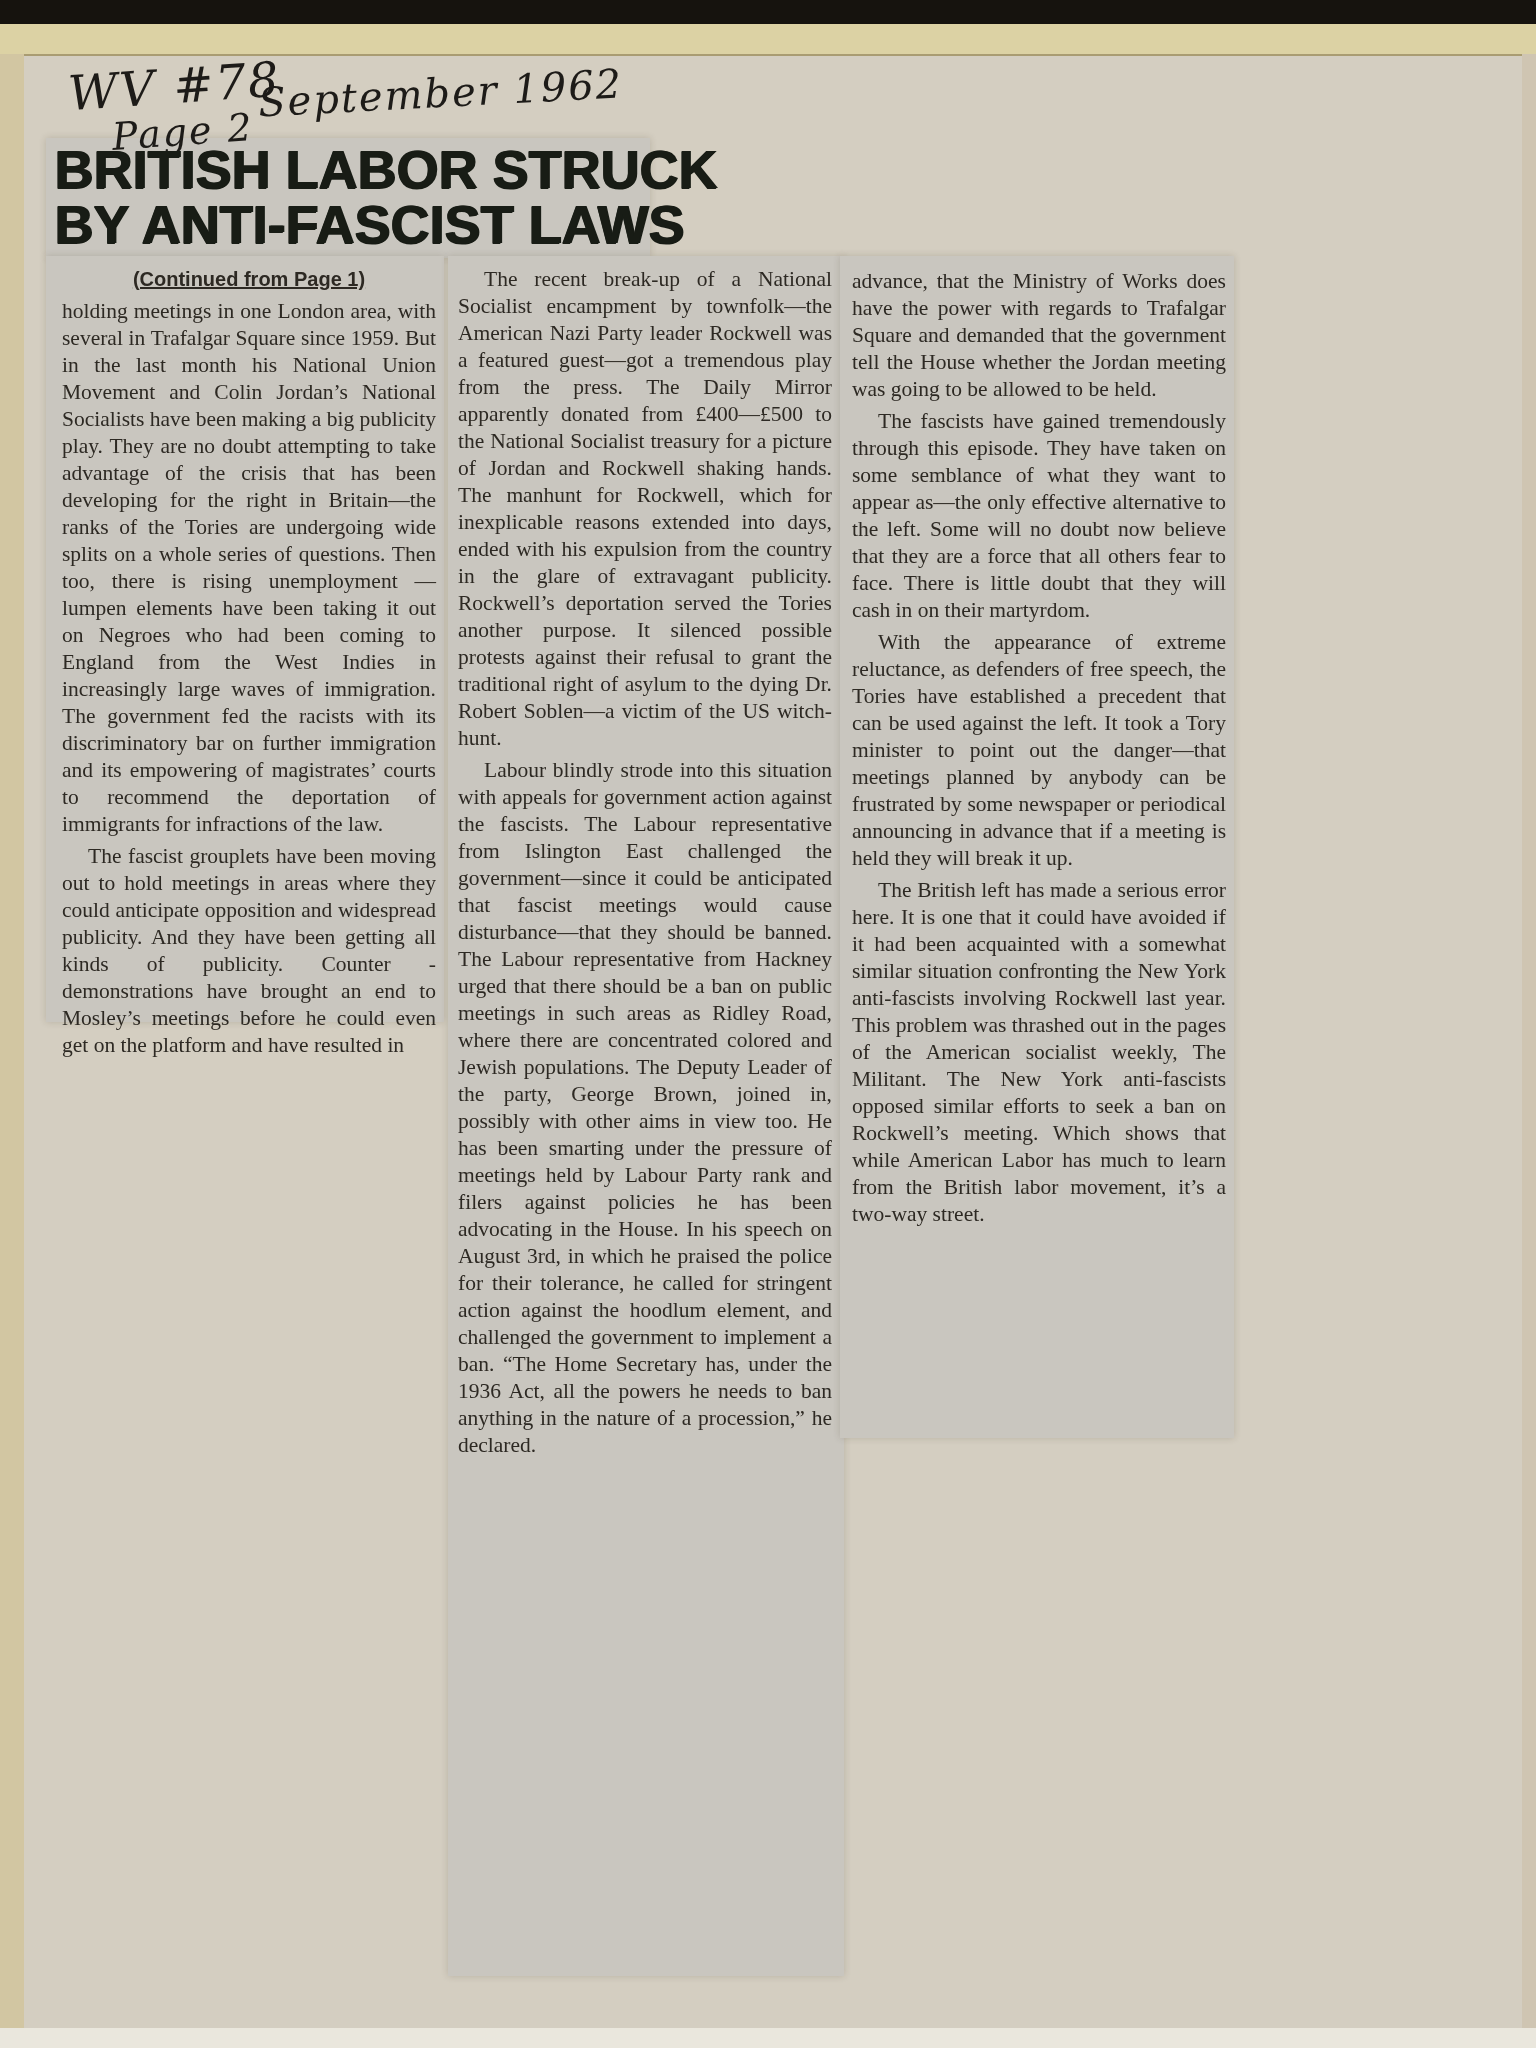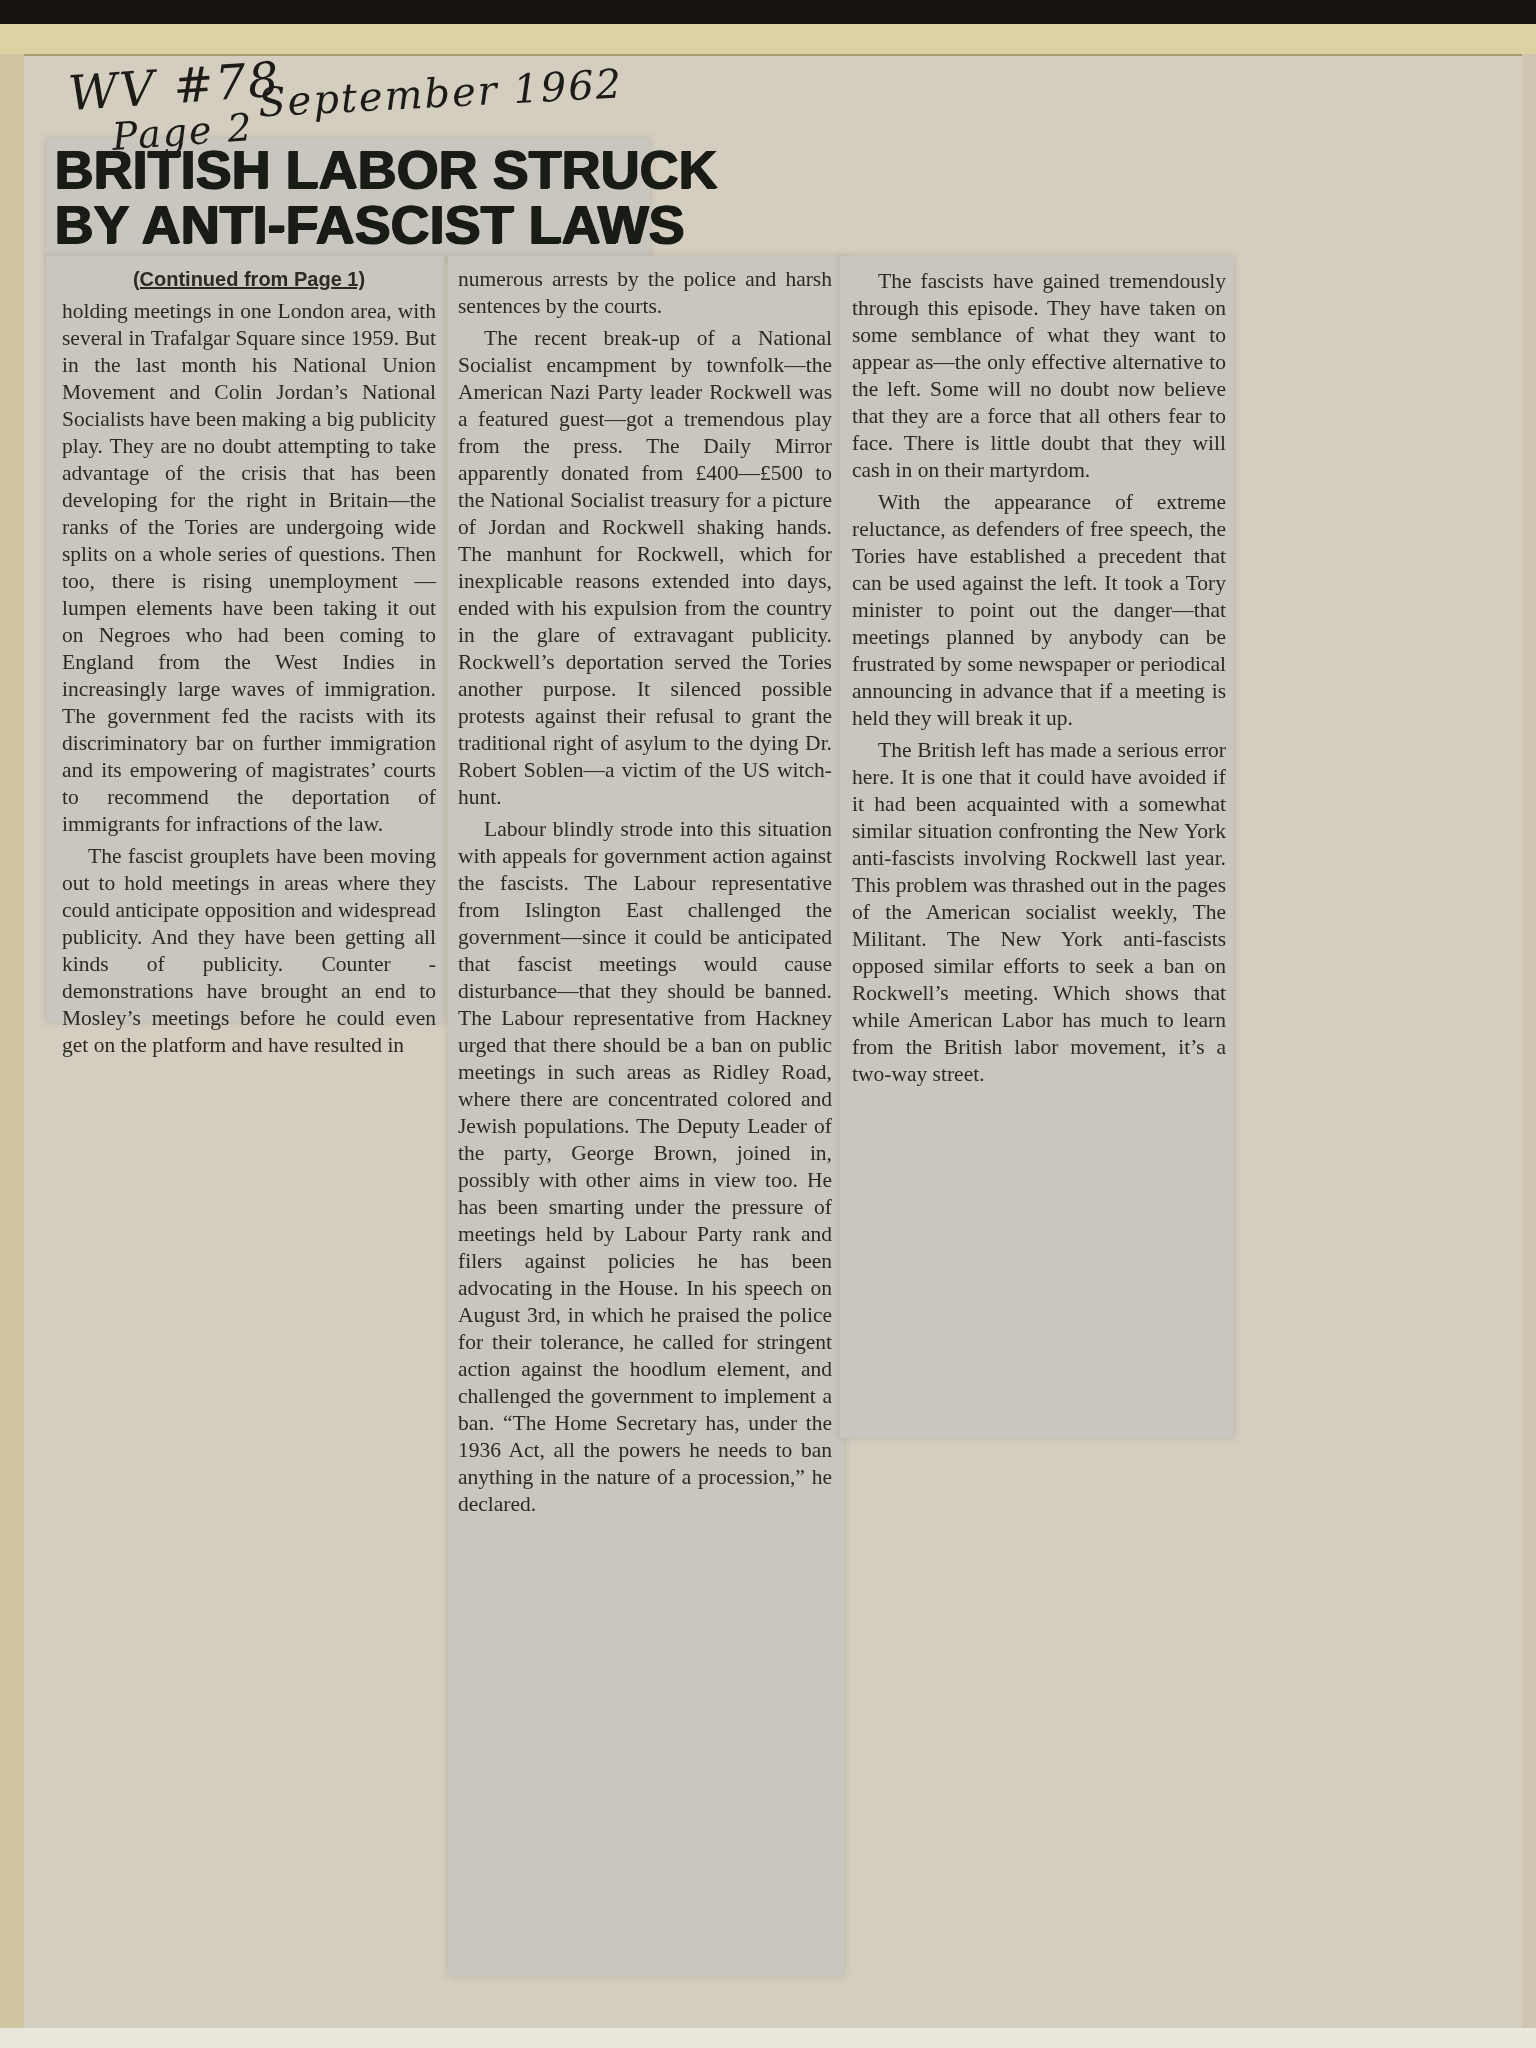--- a/index.html
+++ b/index.html
@@ -76,22 +76,22 @@
   <div>BY ANTI-FASCIST LAWS</div>
 </div>
 
 <div class="abs col col1">
   <p class="continued">(Continued from Page 1)</p>
   <p>holding meetings in one London area, with several in Trafalgar Square since 1959. But in the last month his National Union Movement and Colin Jordan’s National Socialists have been making a big publicity play. They are no doubt attempting to take advantage of the crisis that has been developing for the right in Britain—the ranks of the Tories are undergoing wide splits on a whole series of questions. Then too, there is rising unemployment —lumpen elements have been taking it out on Negroes who had been coming to England from the West Indies in increasingly large waves of immigration. The government fed the racists with its discriminatory bar on further immigration and its empowering of magistrates’ courts to recommend the deportation of immigrants for infractions of the law.</p>
   <p class="ind">The fascist grouplets have been moving out to hold meetings in areas where they could anticipate opposition and widespread publicity. And they have been getting all kinds of publicity. Counter - demonstrations have brought an end to Mosley’s meetings before he could even get on the platform and have resulted in</p>
 </div>
 
 <div class="abs col col2">
-  <p>numerous arrests by the police and harsh sentences by the courts.</p>
   <p class="ind">The recent break-up of a National Socialist encampment by townfolk—the American Nazi Party leader Rockwell was a featured guest—got a tremendous play from the press. The Daily Mirror apparently donated from £400—£500 to the National Socialist treasury for a picture of Jordan and Rockwell shaking hands. The manhunt for Rockwell, which for inexplicable reasons extended into days, ended with his expulsion from the country in the glare of extravagant publicity. Rockwell’s deportation served the Tories another purpose. It silenced possible protests against their refusal to grant the traditional right of asylum to the dying Dr. Robert Soblen—a victim of the US witch-hunt.</p>
   <p class="ind">Labour blindly strode into this situation with appeals for government action against the fascists. The Labour representative from Islington East challenged the government—since it could be anticipated that fascist meetings would cause disturbance—that they should be banned. The Labour representative from Hackney urged that there should be a ban on public meetings in such areas as Ridley Road, where there are concentrated colored and Jewish populations. The Deputy Leader of the party, George Brown, joined in, possibly with other aims in view too. He has been smarting under the pressure of meetings held by Labour Party rank and filers against policies he has been advocating in the House. In his speech on August 3rd, in which he praised the police for their tolerance, he called for stringent action against the hoodlum element, and challenged the government to implement a ban. “The Home Secretary has, under the 1936 Act, all the powers he needs to ban anything in the nature of a procession,” he declared.</p>
 </div>
 
 <div class="abs col col3">
+  <p>advance, that the Ministry of Works does have the power with regards to Trafalgar Square and demanded that the government tell the House whether the Jordan meeting was going to be allowed to be held.</p>
   <p class="ind">The fascists have gained tremendously through this episode. They have taken on some semblance of what they want to appear as—the only effective alternative to the left. Some will no doubt now believe that they are a force that all others fear to face. There is little doubt that they will cash in on their martyrdom.</p>
   <p class="ind">With the appearance of extreme reluctance, as defenders of free speech, the Tories have established a precedent that can be used against the left. It took a Tory minister to point out the danger—that meetings planned by anybody can be frustrated by some newspaper or periodical announcing in advance that if a meeting is held they will break it up.</p>
   <p class="ind">The British left has made a serious error here. It is one that it could have avoided if it had been acquainted with a somewhat similar situation confronting the New York anti-fascists involving Rockwell last year. This problem was thrashed out in the pages of the American socialist weekly, The Militant. The New York anti-fascists opposed similar efforts to seek a ban on Rockwell’s meeting. Which shows that while American Labor has much to learn from the British labor movement, it’s a two-way street.</p>
 </div>
 
 </body></html>

